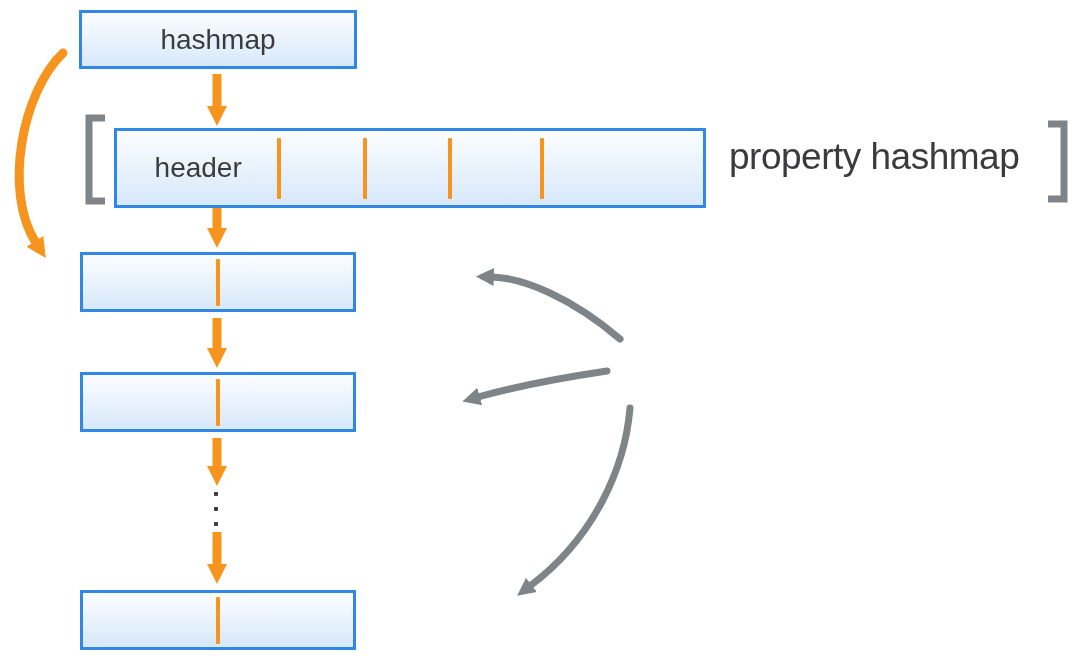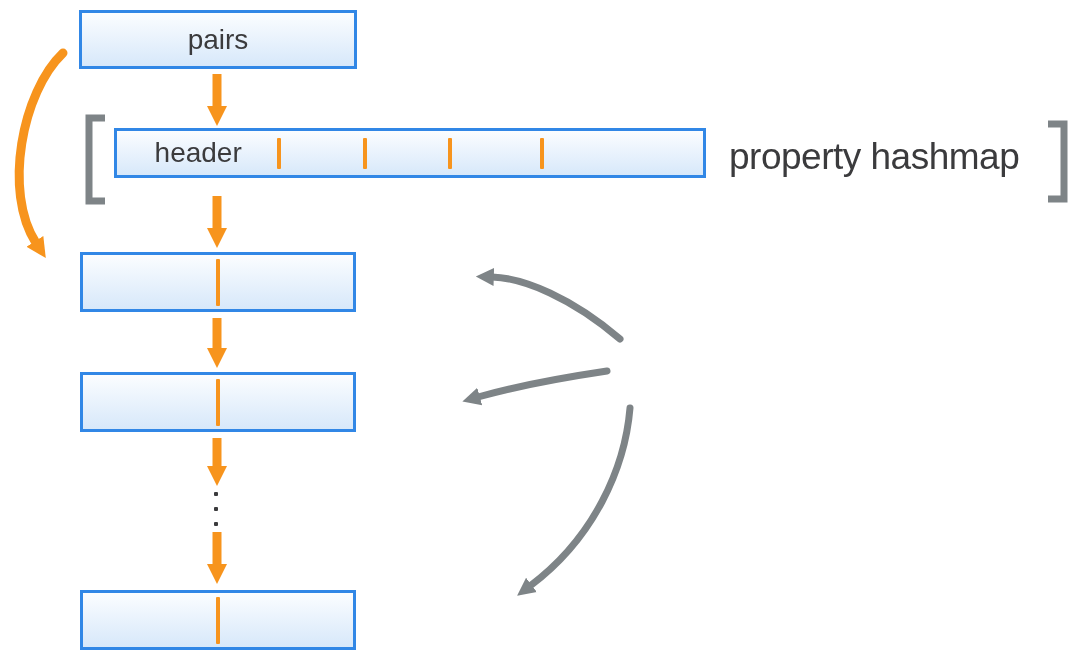--- a/index.html
+++ b/index.html
@@ -93,24 +93,24 @@
 
     <path d="M 105,118 L 89,118 L 89,201 L 105,201" fill="none" class="stroke-gray" stroke-width="7"></path>
     <path d="M 1048,124 L 1064,124 L 1064,199 L 1048,199" fill="none" class="stroke-gray" stroke-width="7"></path>
 
     <path d="M 620,339 C 572,298 524,278 492,277" fill="none" class="stroke-gray" stroke-width="7" stroke-linecap="round" marker-end="url(#gray-head)"></path>
     <path d="M 607,371 C 560,378 510,388 478,397" fill="none" class="stroke-gray" stroke-width="7" stroke-linecap="round" marker-end="url(#gray-head)"></path>
     <path d="M 630,408 C 625,468 594,538 530,586" fill="none" class="stroke-gray" stroke-width="7" stroke-linecap="round" marker-end="url(#gray-head)"></path>
   </svg>
 
   <div class="box" style="left:79px;top:10px;width:278px;height:59px;">
-    <span class="box-label">pairs</span>
+    <span class="box-label">hashmap</span>
   </div>
 
-  <div class="box" style="left:114px;top:128px;width:592px;height:50px;">
+  <div class="box" style="left:114px;top:128px;width:592px;height:80px;">
     <span class="box-label header-label">header</span>
   <div class="slot-divider" style="left: 27.7%;"></div>
       <div class="slot-divider" style="left: 42.3%;"></div>
       <div class="slot-divider" style="left: 56.8%;"></div>
       <div class="slot-divider" style="left: 72.6%;"></div>
     </div>
 
   <div class="box" style="left:80px;top:252px;width:276px;height:60px;">
     <div class="pair-divider"></div>
   </div>

